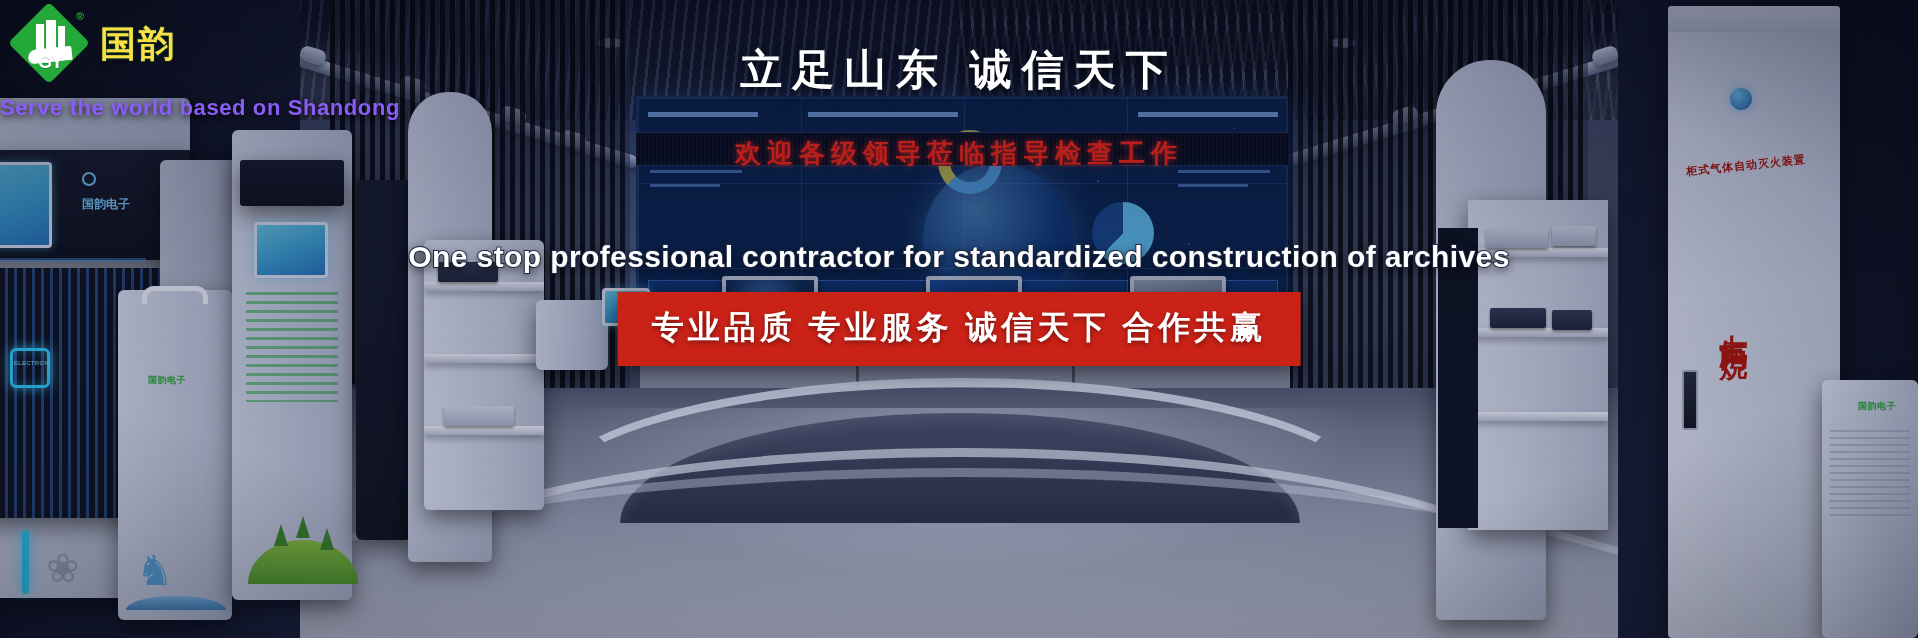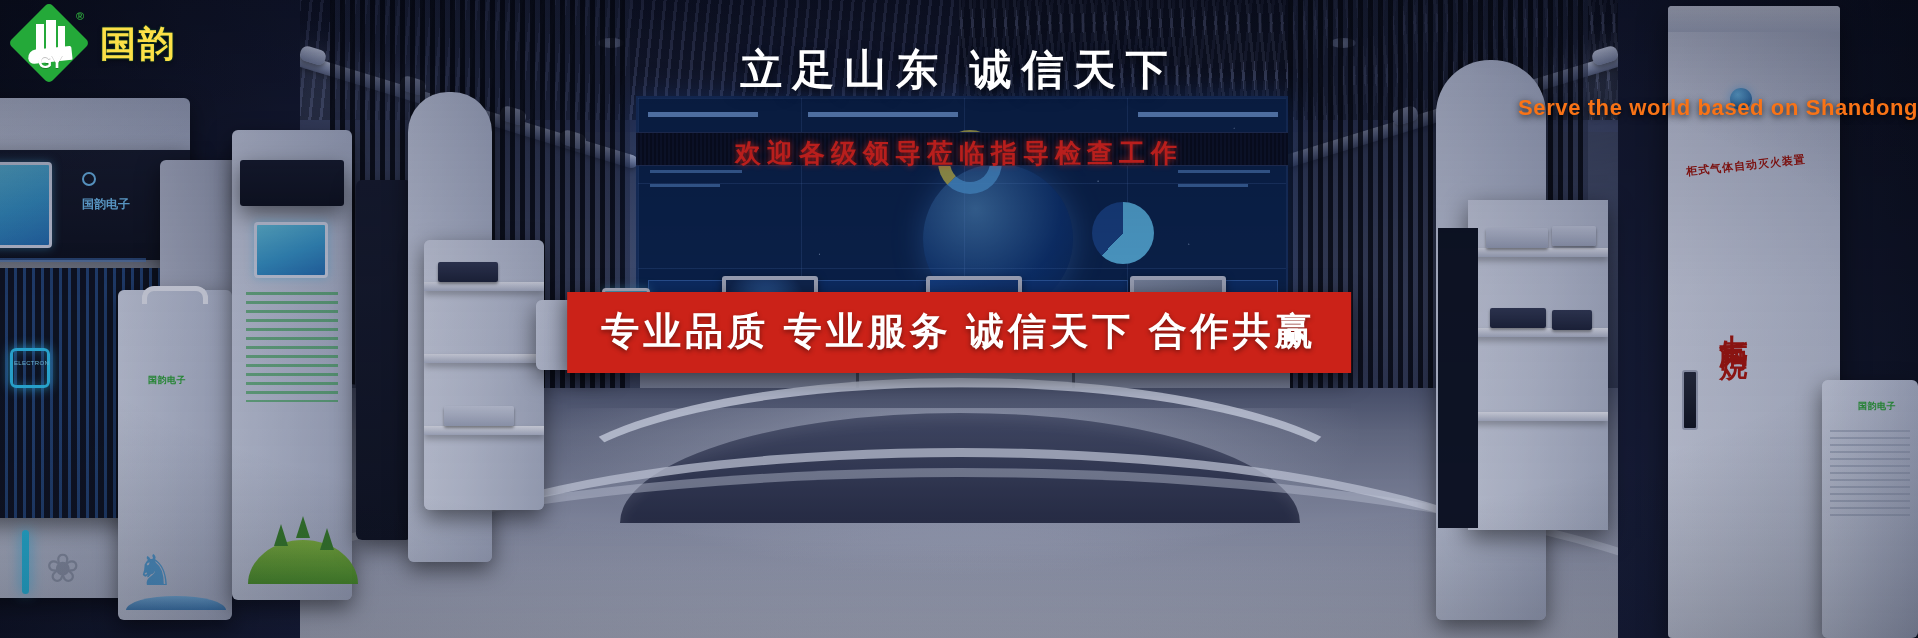--- a/index.html
+++ b/index.html
@@ -356,22 +356,22 @@
 
   .hl-wrap{position:absolute;inset:0;z-index:35;pointer-events:none;}
   .hl-wrap > *{pointer-events:auto;}
 
   .tag-cn{
     position:absolute;left:0;right:0;top:42px;text-align:center;
     color:#ffffff;font-size:42px;font-weight:bold;letter-spacing:10px;
     text-shadow:0 3px 10px rgba(0,0,0,.75), 0 0 20px rgba(10,20,50,.6);
   }
   .tag-en{
-    position:absolute;left:0;right:0;top:95px;text-align:right;
-    color:#f97316;font-size:22px;font-weight:bold;letter-spacing:.6px;
+    position:absolute;left:0;right:0;top:95px;text-align:left;
+    color:#8b5cf6;font-size:22px;font-weight:bold;letter-spacing:.6px;
     text-shadow:0 2px 7px rgba(0,0,0,.8);
   }
   .led-text{
     position:absolute;left:0;right:0;top:136px;text-align:center;
     color:#c2201d;font-size:26px;font-weight:bold;letter-spacing:6px;
     font-family:"Liberation Serif","DejaVu Serif",serif;
     text-shadow:0 0 6px rgba(210,40,30,.75);
     opacity:.95;z-index:20;
   }
   .headline{
@@ -388,21 +388,21 @@
     paint-order:stroke fill;
     text-shadow:0 3px 10px rgba(0,0,0,.8);
   }
   .slogan-bar{
     position:absolute;left:50%;top:292px;transform:translateX(-50%);
     background:#cb2218;
     padding:14px 34px 16px;
     box-shadow:0 6px 20px rgba(0,0,0,.55);
   }
   .slogan-bar span{
-    color:#ffffff;font-size:38px;font-weight:bold;letter-spacing:4px;
+    color:#ffffff;font-size:32px;font-weight:bold;letter-spacing:4px;
     text-shadow:0 2px 5px rgba(0,0,0,.45);
     white-space:nowrap;
   }
 </style>
 </head>
 <body>
 
 <div class="banner">
 
   <div class="scene">
@@ -609,18 +609,19 @@
       </div>
       <div class="logo-r">®</div>
     </div>
     <div class="logo-name">国韵</div>
   </div>
 
   <div class="hl-wrap">
     <div class="led-text">欢迎各级领导莅临指导检查工作</div>
     <div class="tag-cn">立足山东 诚信天下</div>
     <div class="tag-en">Serve the world based on Shandong</div>
+    <div class="subline">One stop professional contractor for standardized construction of archives</div>
     <div class="slogan-bar">
       <span>专业品质  专业服务  诚信天下  合作共赢</span>
     </div>
   </div>
 
 </div>
 
 </body></html>

